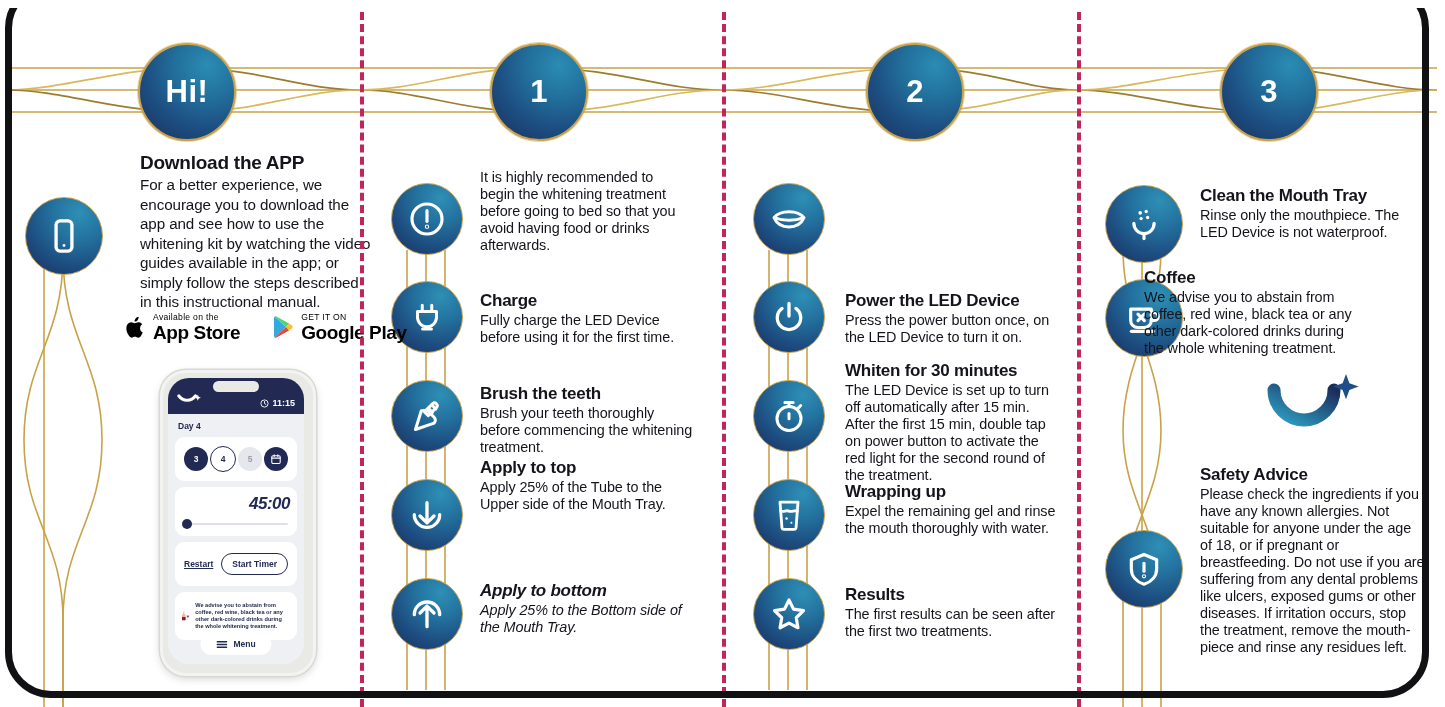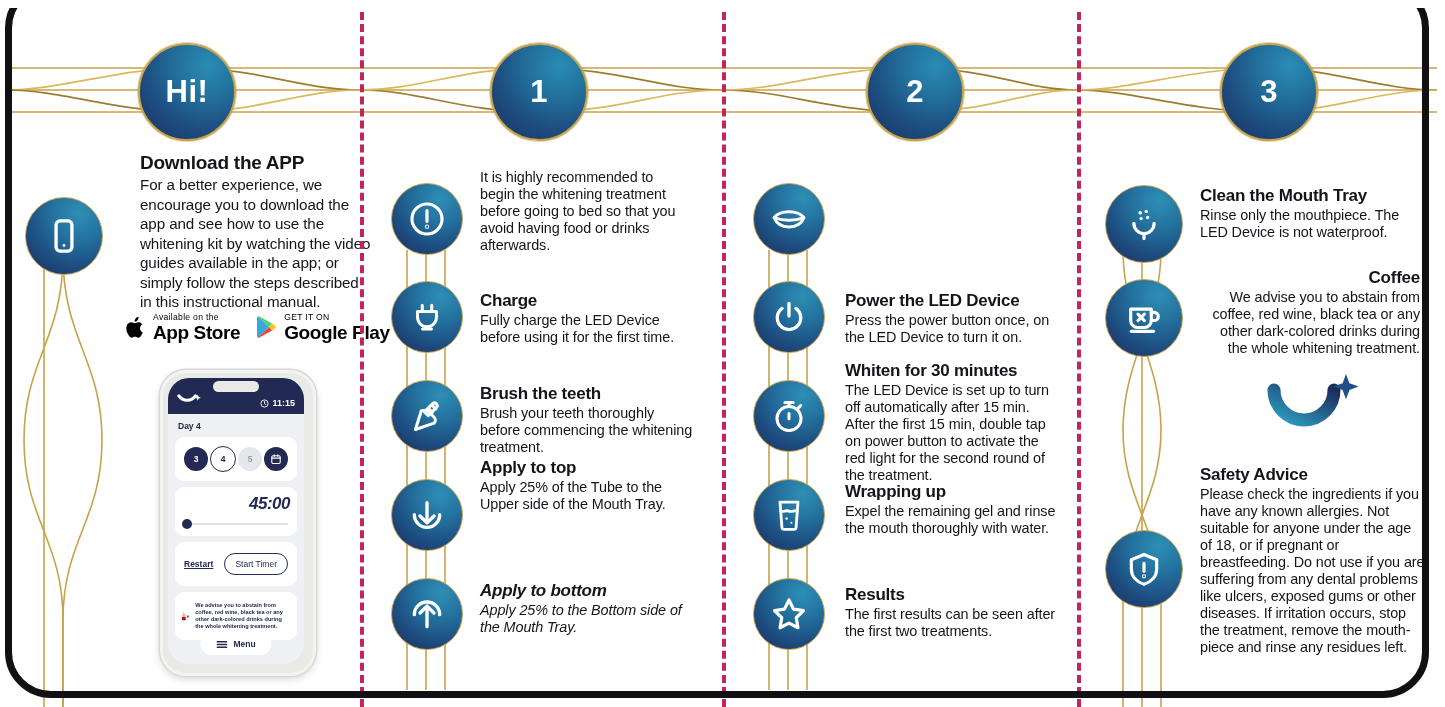--- a/index.html
+++ b/index.html
@@ -70,21 +70,21 @@
     letter-spacing:-.25px;
   }
   .h-big{font-size:19px;}
   .p{
     color:#14141c;font-size:14.4px;line-height:1.18;margin:0;
     letter-spacing:-.1px;font-weight:500;
   }
   .p-lg{font-size:15.2px;line-height:1.28;}
 
   
-  #stores{position:absolute;z-index:25;display:flex;align-items:center;gap:15px;}
+  #stores{position:absolute;z-index:25;display:flex;align-items:center;gap:32px;}
   .store{display:flex;align-items:center;gap:7px;}
   .store .txt{line-height:1;}
   .store .small{font-size:8.6px;letter-spacing:.3px;color:#000;display:block;margin-bottom:1px;}
   .store .big{font-size:19px;font-weight:bold;color:#000;display:block;letter-spacing:-.4px;text-align:right;}
 
   
   #phone{
     position:absolute;z-index:25;
     width:150px;height:300px;border-radius:26px;
     background:#e9e9e6;
@@ -120,21 +120,21 @@
   .d-fill{background:#222a54;color:#fff;}
   .d-out{border:1.4px solid #222a54;color:#222a54;}
   .d-grey{background:#e6e7ec;color:#9a9db0;}
   #timer-val{font-size:17px;font-weight:bold;font-style:italic;color:#222a54;text-align:right;letter-spacing:-.5px;}
   #slider{position:relative;height:10px;margin-top:5px;}
   #slider-track{position:absolute;left:8px;right:2px;top:4px;height:2px;background:#dfe1e7;border-radius:2px;}
   #slider-knob{position:absolute;left:0;top:0;width:10px;height:10px;border-radius:50%;background:#222a54;}
   #btn-row{display:flex;align-items:center;justify-content:space-between;padding:4px 2px;}
   #restart{font-size:8.5px;font-weight:bold;color:#222a54;text-decoration:underline;}
   #start-timer{
-    font-size:8.5px;font-weight:normal;color:#222a54;
+    font-size:8.5px;font-weight:bold;color:#222a54;
     border:1.4px solid #222a54;border-radius:12px;padding:5px 10px;
   }
   #advice-card{display:flex;align-items:center;gap:6px;}
   #advice-txt{font-size:5.6px;line-height:1.25;color:#1d2446;font-weight:bold;}
   #menu-pill{
     position:absolute;left:50%;bottom:9px;transform:translateX(-50%);
     background:#fff;border-radius:14px;padding:6px 16px;
     display:flex;align-items:center;gap:6px;
     font-size:8.5px;font-weight:bold;color:#222a54;
   }
@@ -440,21 +440,21 @@
   </div>
 
   <div class="disc disc-lg" style="left:1105px;top:279px;">
     <svg width="38" height="38" viewBox="0 0 24 24" fill="none" stroke="#fff" stroke-width="2" stroke-linecap="round" stroke-linejoin="round">
       <path d="M3.6 6.4h13v7.2a4.4 4.4 0 0 1-4.4 4.4H8a4.4 4.4 0 0 1-4.4-4.4z"></path>
       <path d="M16.6 8.4h1.8a2.6 2.6 0 0 1 0 5.2h-1.8"></path>
       <path d="M8.2 9.6l4 4M12.2 9.6l-4 4"></path>
       <path d="M4 20.4h14"></path>
     </svg>
   </div>
-  <div class="blk" style="left:1200px;top:268px;width:220px;text-align:right;">
+  <div class="blk" style="left:1144px;top:268px;width:220px;">
     <div class="h">Coffee</div>
     <div class="p">We advise you to abstain from coffee, red wine, black tea or any other dark-colored drinks during the whole whitening treatment.</div>
   </div>
 
   <div id="brand" style="left:1262px;top:372px;">
     <svg width="104" height="62" viewBox="0 0 104 62">
       <defs>
         <linearGradient id="brandg" x1="0" y1="1" x2="1" y2="0">
           <stop offset="0" stop-color="#2e9fc4"></stop>
           <stop offset="1" stop-color="#1b2d5c"></stop>

